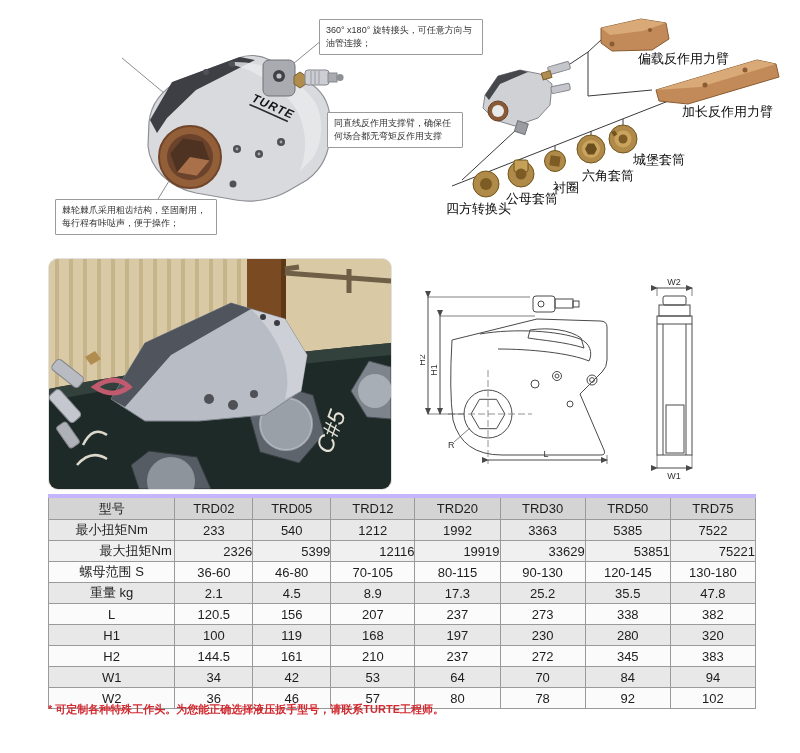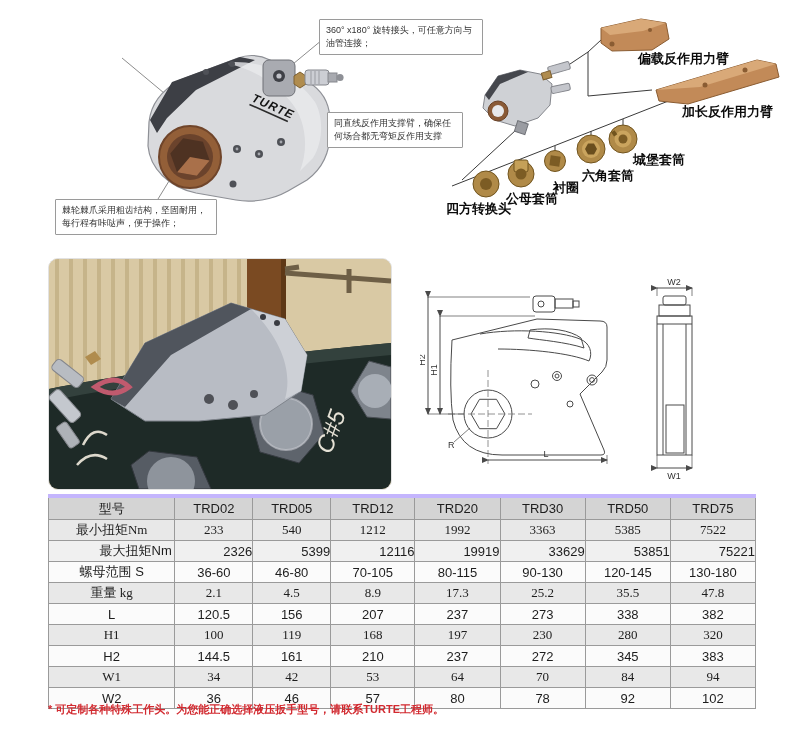--- a/index.html
+++ b/index.html
@@ -6,39 +6,39 @@
   .page{position:relative;width:800px;height:753px;background:#fff;overflow:hidden;
         font-family:"Liberation Sans","DejaVu Sans",sans-serif;color:#222;}
   
   .top-art{position:absolute;left:0;top:0;width:800px;height:255px;}
   .callout{position:absolute;border:1px solid #9a9a9a;border-radius:1px;background:#fff;
            padding:4px 6px;font-size:9px;line-height:1.45;color:#333;z-index:5;}
   .co-hook{left:55px;top:29px;width:150px;}
   .co-swivel{left:319px;top:19px;width:150px;}
   .co-inline{left:327px;top:112px;width:122px;}
   .co-ratchet{left:55px;top:199px;width:148px;}
-  .part-label{position:absolute;font-size:13px;font-weight:bold;color:#0b0b0b;z-index:5;white-space:nowrap;}
+  .part-label{position:absolute;font-size:13px;font-weight:normal;color:#0b0b0b;z-index:5;white-space:nowrap;}
   .pl-0{left:638px;top:50px;}
   .pl-1{left:682px;top:103px;}
   .pl-2{left:633px;top:151px;}
   .pl-3{left:582px;top:167px;}
   .pl-4{left:553px;top:179px;}
   .pl-5{left:506px;top:190px;}
   .pl-6{left:446px;top:200px;}
   
   .photo{position:absolute;left:48px;top:258px;width:342px;height:230px;border-radius:10px;
          overflow:hidden;border:1px solid #e2e2e2;background:#d8c8a2;}
   .drawing{position:absolute;left:420px;top:272px;width:372px;height:214px;}
   
   .spec-table{position:absolute;left:48px;top:494px;width:708px;border-collapse:collapse;
               font-size:13px;color:#1d1d1d;border-top:4px solid #c4b5fd;}
   .spec-table td{border:1px solid #9a9a9a;text-align:center;padding:0;height:20px;}
   .spec-table td:first-child{width:115px;}
   tr.head-row td{background:#d4d4d4;height:21px;}
-  tr.r0 td,tr.r3 td,tr.r5 td,tr.r7 td{background:#e8e8e8;font-family:Liberation Serif, serif;}
+  tr.r0 td,tr.r3 td,tr.r5 td,tr.r7 td{background:#e8e8e8;}
   tr.r1 td{background:#f0f0f0;padding-left:48px;}
   tr.r2 td,tr.r4 td,tr.r6 td,tr.r8 td{background:#fbfbfb;}
   
   .footnote{position:absolute;left:48px;top:702px;font-size:11px;font-weight:bold;color:#d22a30;}
 </style>
 </head>
 <body>
 
 <div class="page">
 

